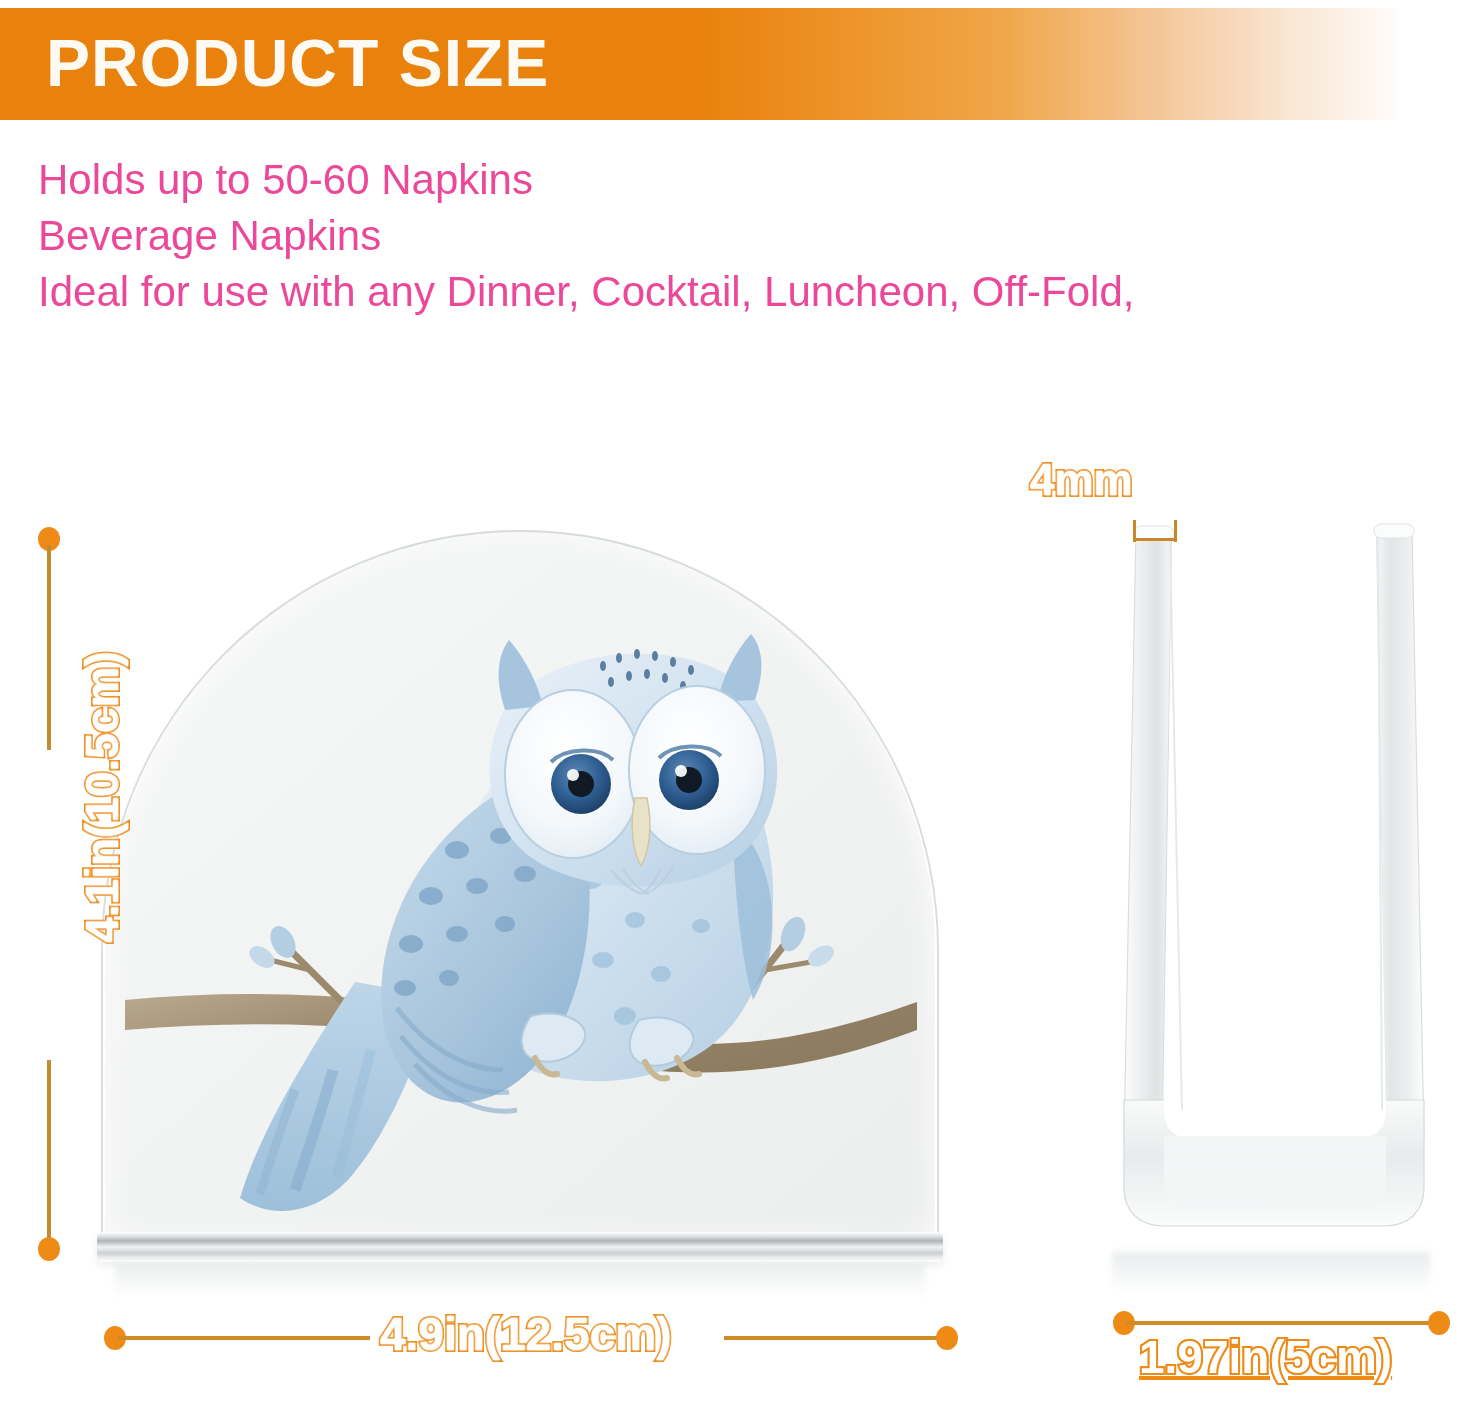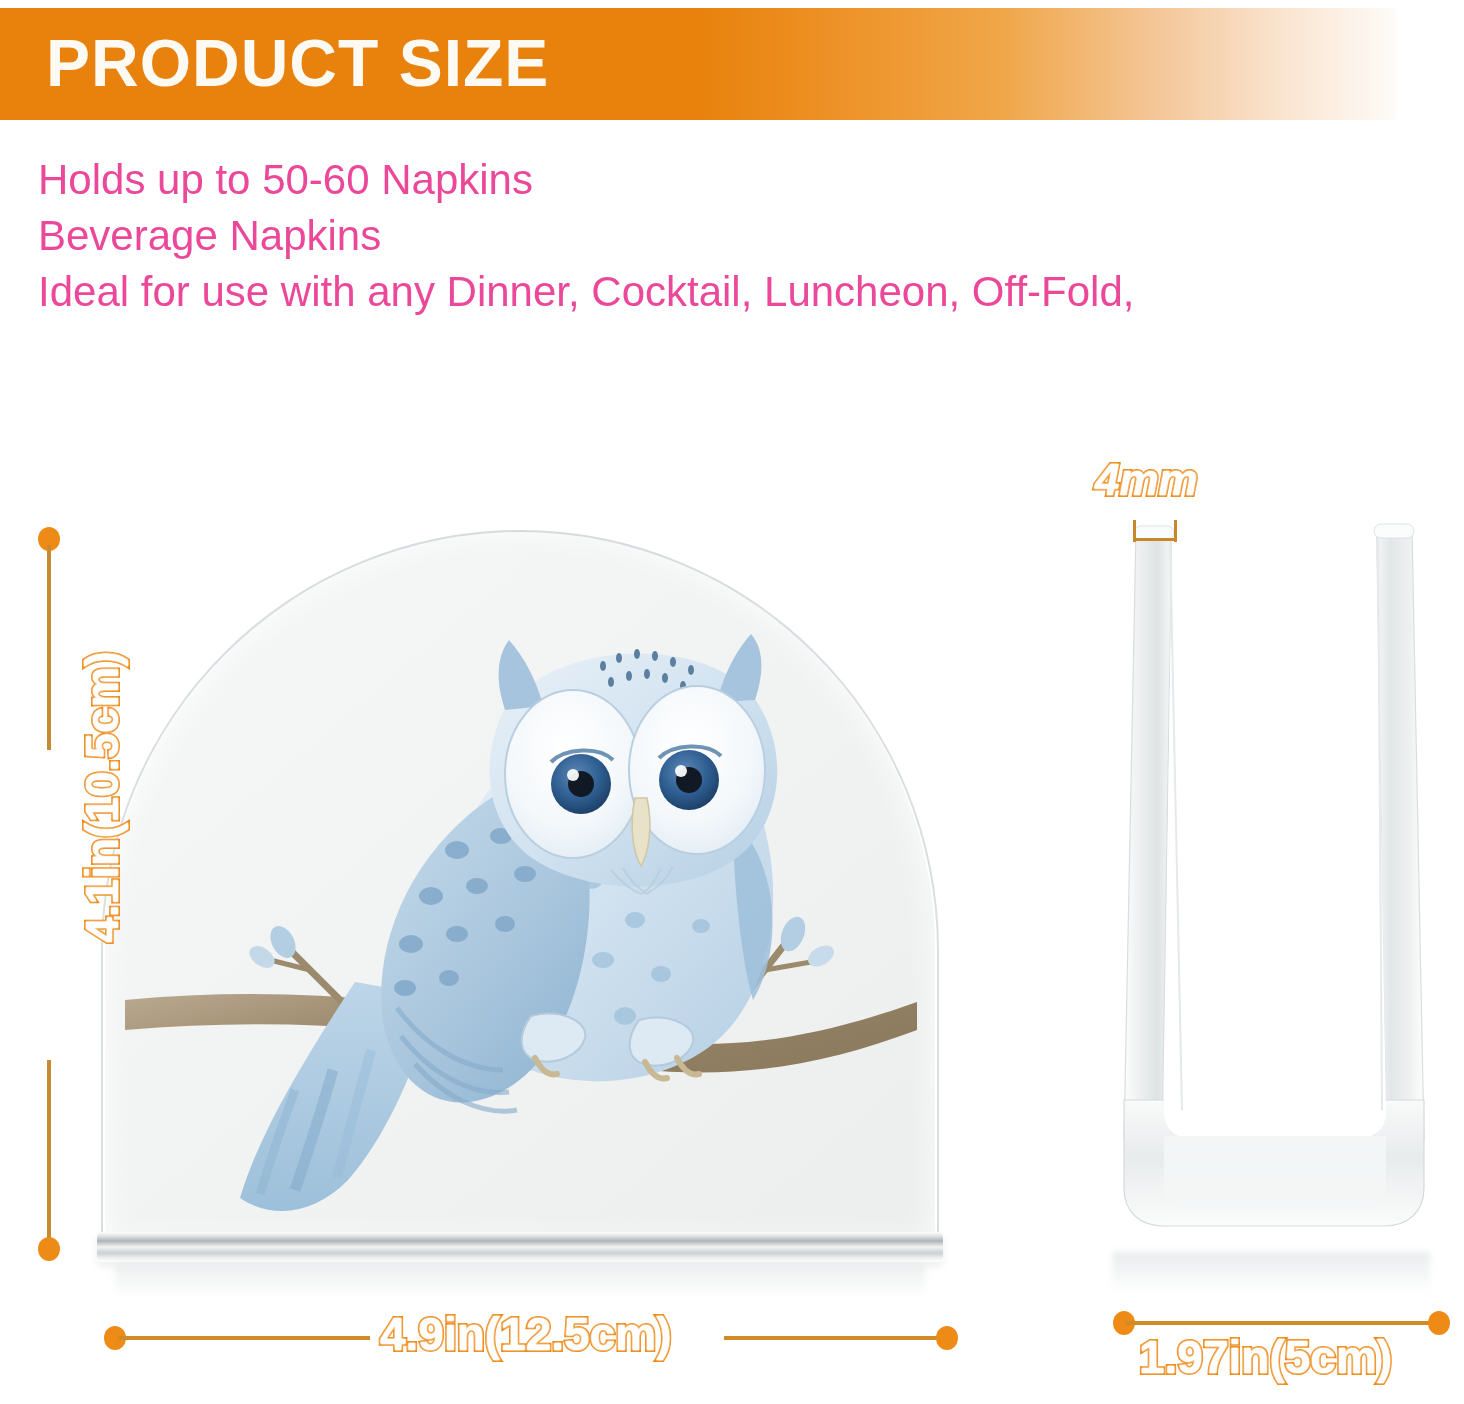--- a/index.html
+++ b/index.html
@@ -104,24 +104,24 @@
     font-size:46px;
     transform:rotate(-90deg);
     transform-origin:center center;
     width:330px;text-align:center;
   }
 
   
   #dim-width-label{ left:380px;top:1307px;font-size:46px; }
 
   
-  #dim-depth-label{ left:1139px;top:1330px;font-size:46px; }
-
-  
-  #dim-thickness-label{ left:1095px;top:455px;font-size:44px;font-style:italic; }
+  #dim-depth-label{ left:1139px;top:1330px;font-size:46px;text-decoration:underline; }
+
+  
+  #dim-thickness-label{ left:1030px;top:455px;font-size:44px; }
 
   
   #thickness-bracket{position:absolute;left:1133px;top:520px;width:44px;height:22px;}
   #thickness-bracket .bar{position:absolute;top:18px;left:0;width:44px;height:3px;background:#C9872B;}
   #thickness-bracket .tickL{position:absolute;left:0;top:0;width:3px;height:22px;background:#C9872B;}
   #thickness-bracket .tickR{position:absolute;right:0;top:0;width:3px;height:22px;background:#C9872B;}
 </style>
 </head>
 <body>
 

